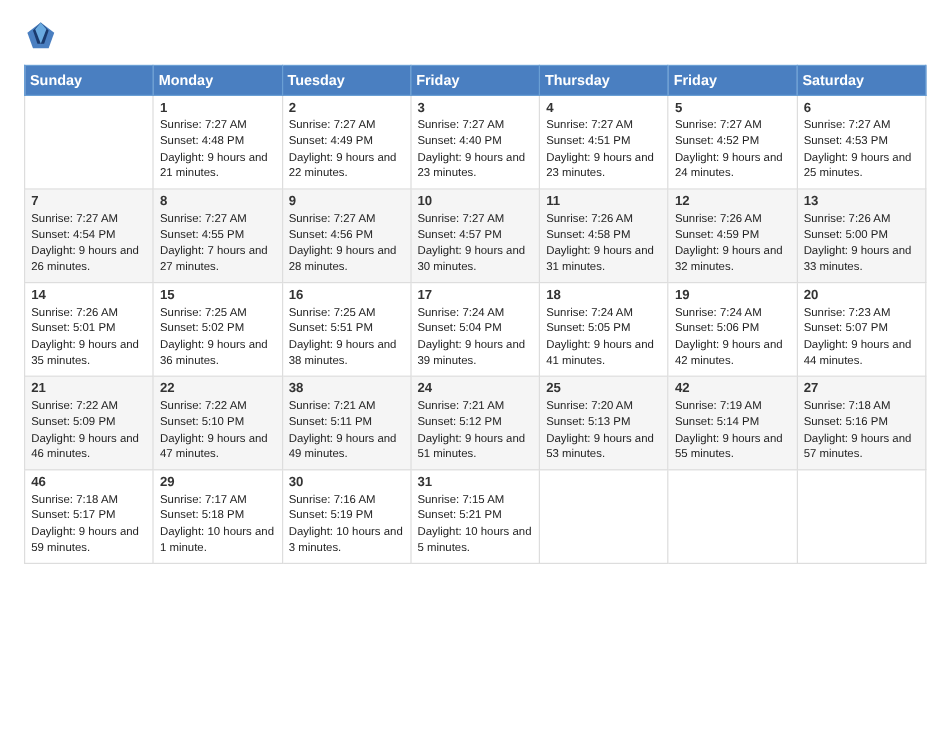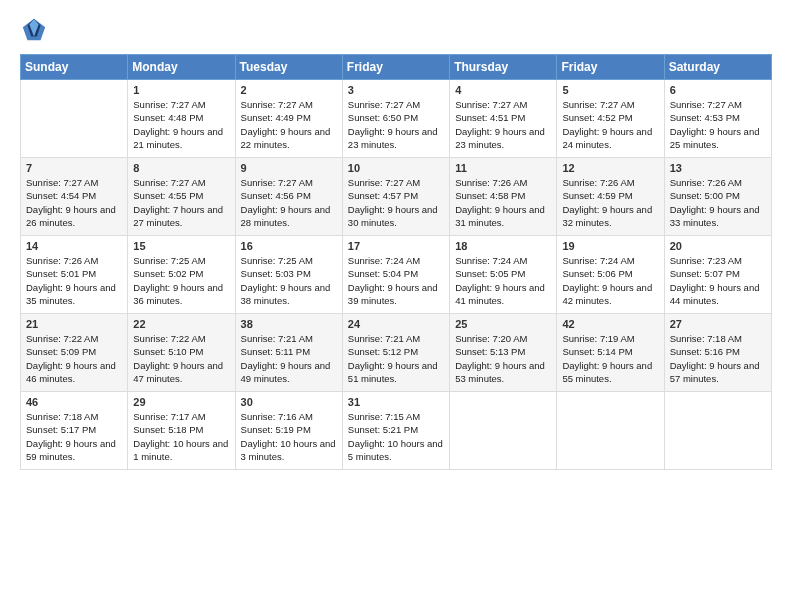--- a/index.html
+++ b/index.html
@@ -141,21 +141,21 @@
             <div class="day-info">
               <div>Sunrise: 7:27 AM</div>
               <div>Sunset: 4:49 PM</div>
               <div>Daylight: 9 hours and 22 minutes.</div>
             </div>
           </td>
           <td>
             <div class="day-num">3</div>
             <div class="day-info">
               <div>Sunrise: 7:27 AM</div>
-              <div>Sunset: 6:50 PM</div>
+              <div>Sunset: 4:40 PM</div>
               <div>Daylight: 9 hours and 23 minutes.</div>
             </div>
           </td>
           <td>
             <div class="day-num">4</div>
             <div class="day-info">
               <div>Sunrise: 7:27 AM</div>
               <div>Sunset: 4:51 PM</div>
               <div>Daylight: 9 hours and 23 minutes.</div>
             </div>
@@ -249,21 +249,21 @@
             <div class="day-info">
               <div>Sunrise: 7:25 AM</div>
               <div>Sunset: 5:02 PM</div>
               <div>Daylight: 9 hours and 36 minutes.</div>
             </div>
           </td>
           <td>
             <div class="day-num">16</div>
             <div class="day-info">
               <div>Sunrise: 7:25 AM</div>
-              <div>Sunset: 5:03 PM</div>
+              <div>Sunset: 5:51 PM</div>
               <div>Daylight: 9 hours and 38 minutes.</div>
             </div>
           </td>
           <td>
             <div class="day-num">17</div>
             <div class="day-info">
               <div>Sunrise: 7:24 AM</div>
               <div>Sunset: 5:04 PM</div>
               <div>Daylight: 9 hours and 39 minutes.</div>
             </div>

